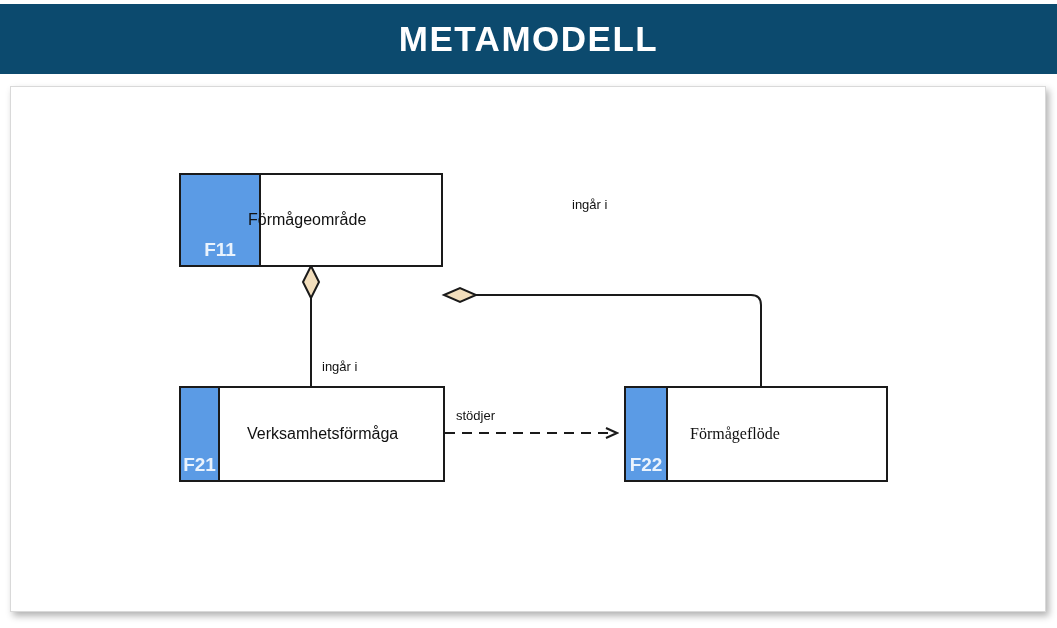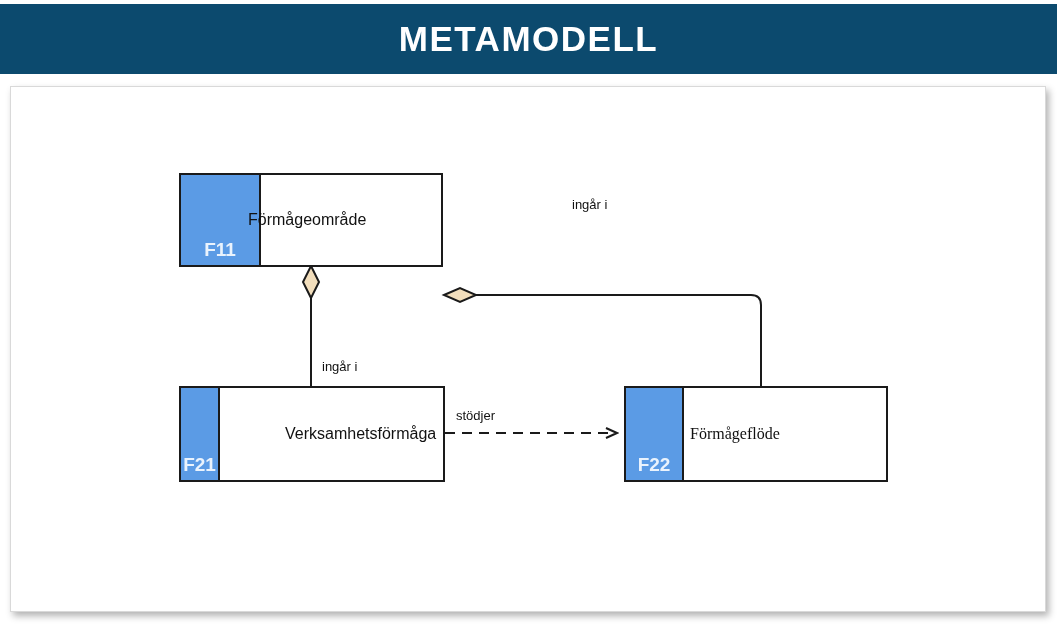--- a/index.html
+++ b/index.html
@@ -128,25 +128,25 @@
     <div class="node-tab" style="width:80px;">
       <div class="node-tab-label">F11</div>
     </div>
     <div class="node-name" style="left:67px;">Förmågeområde</div>
   </div>
 
   <div class="node-box" style="left:168px; top:299px; width:266px; height:96px;">
     <div class="node-tab" style="width:39px;">
       <div class="node-tab-label">F21</div>
     </div>
-    <div class="node-name" style="left:66px;margin-left:38px;">Verksamhetsförmåga</div>
+    <div class="node-name" style="left:66px;">Verksamhetsförmåga</div>
   </div>
 
   <div class="node-box" style="left:613px; top:299px; width:264px; height:96px;">
-    <div class="node-tab" style="width:58px;">
+    <div class="node-tab" style="width:42px;">
       <div class="node-tab-label">F22</div>
     </div>
     <div class="node-name" style="left:64px;font-family:Liberation Serif, serif;">Förmågeflöde</div>
   </div>
 
   <div class="edge-label" style="left:561px; top:110px;">ingår i</div>
 
   <div class="edge-label" style="left:311px; top:272px;">ingår i</div>
 
   <div class="edge-label" style="left:445px; top:321px;">stödjer</div>

